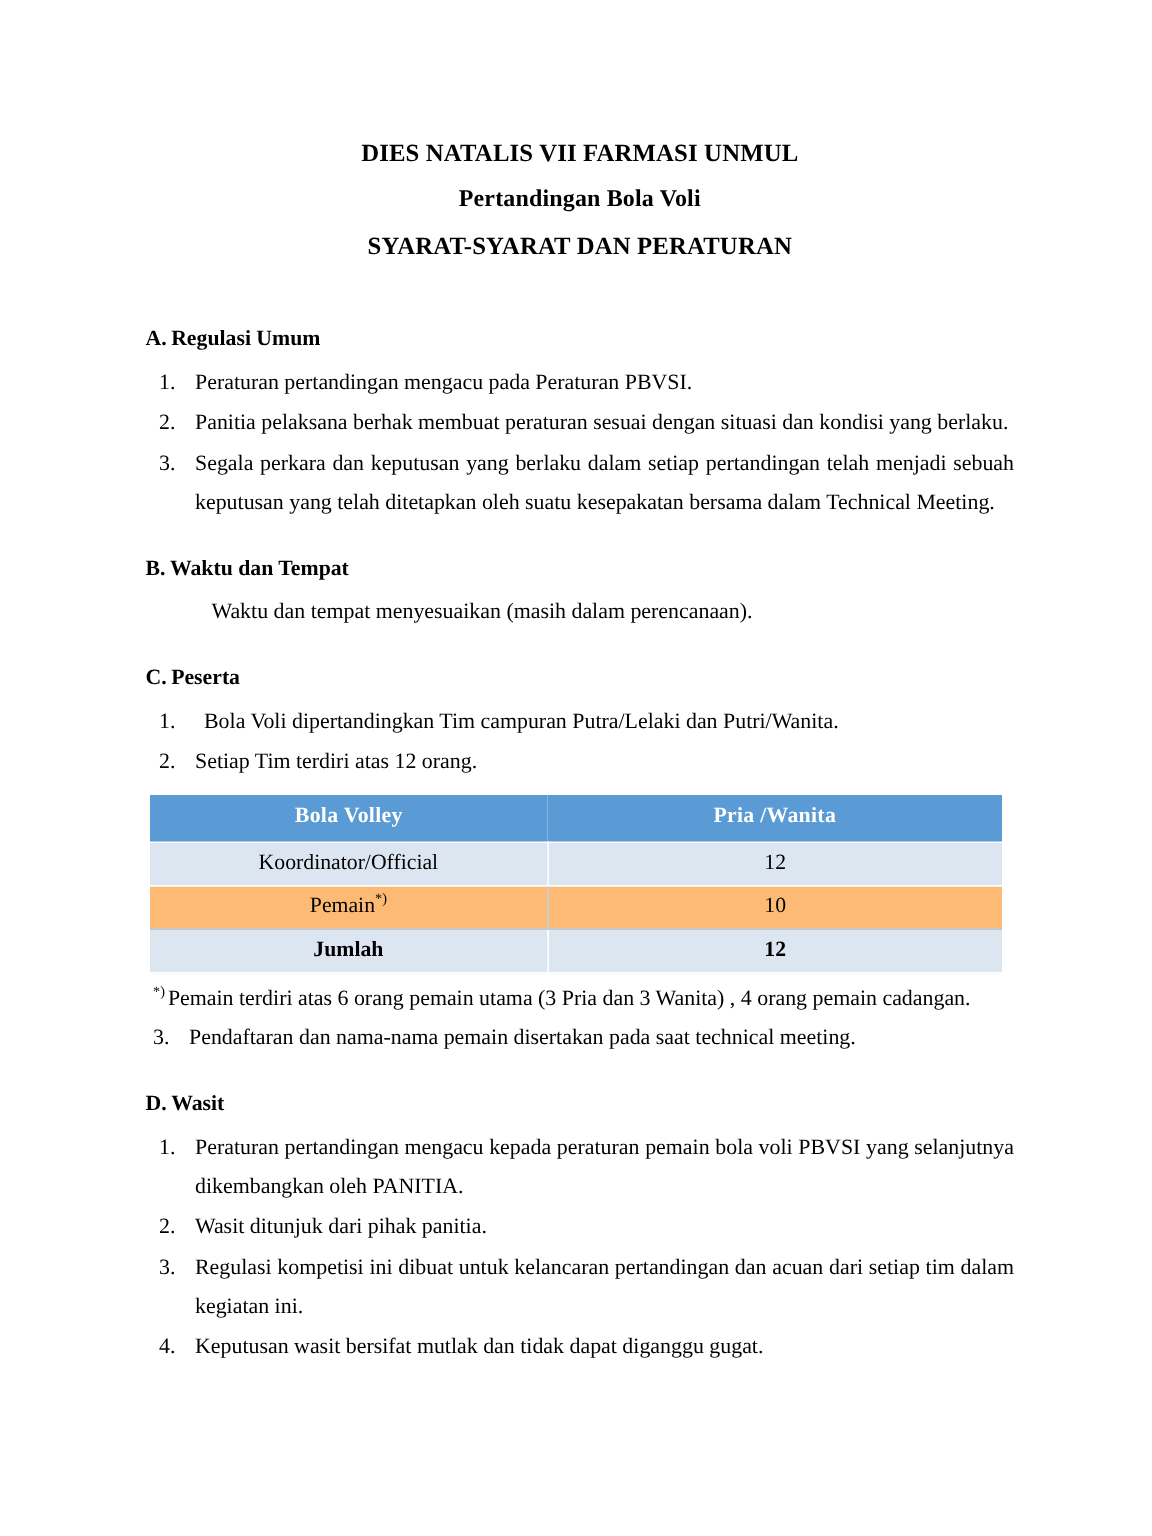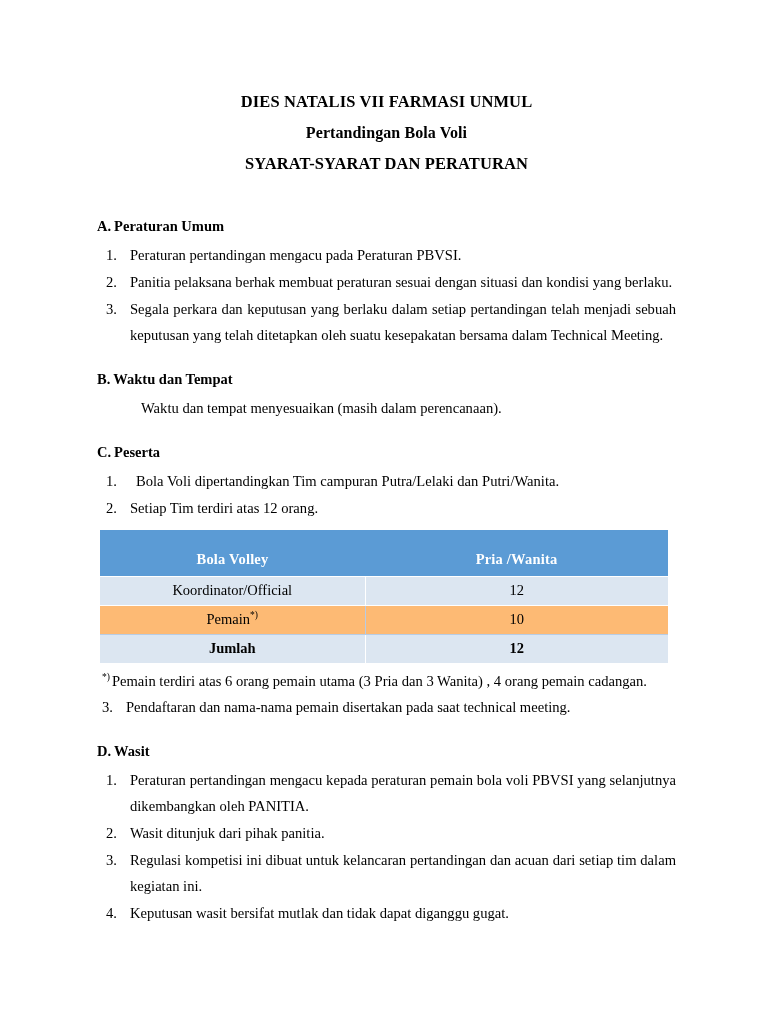--- a/index.html
+++ b/index.html
@@ -86,21 +86,21 @@
     font-size: 14.5px;
   }
   table.peserta col.c1 { width: 265px; }
   table.peserta col.c2 { width: 303px; }
   table.peserta th {
     background: #5b9bd5;
     color: #ffffff;
     font-weight: bold;
     text-align: center;
     height: 27px;
-    padding: 16px 4px 3px 4px;
+    padding: 1px 4px 3px 4px;
     border: none;
     letter-spacing: 0.2px;
   }
   table.peserta td {
     text-align: center;
     height: 25px;
     padding: 1px 4px 2px 4px;
     border-left: 1px solid #ffffff;
     border-right: 1px solid #ffffff;
     border-top: 1px solid #ffffff;
@@ -146,21 +146,21 @@
 <div class="page">
 
   <div class="title-block">
     <div class="title-line">DIES NATALIS VII FARMASI UNMUL</div>
     <div class="title-line sub">Pertandingan Bola Voli</div>
     <div class="title-line">SYARAT-SYARAT DAN PERATURAN</div>
   </div>
 
   <div class="sec-block">
     <div class="sec-head">
-      <span class="sec-letter">A.</span><span>Peraturan Umum</span>
+      <span class="sec-letter">A.</span><span>Regulasi Umum</span>
     </div>
     <ul class="olist">
       <li class="oitem justify-off">
         <span class="num">1.</span><span>Peraturan pertandingan mengacu pada Peraturan PBVSI.</span>
       </li>
       <li class="oitem">
         <span class="num">2.</span><span>Panitia pelaksana berhak membuat peraturan sesuai dengan situasi dan kondisi yang berlaku.</span>
       </li>
       <li class="oitem">
         <span class="num">3.</span><span>Segala perkara dan keputusan yang berlaku dalam setiap pertandingan telah menjadi sebuah keputusan yang telah ditetapkan oleh suatu kesepakatan bersama dalam Technical Meeting.</span>

